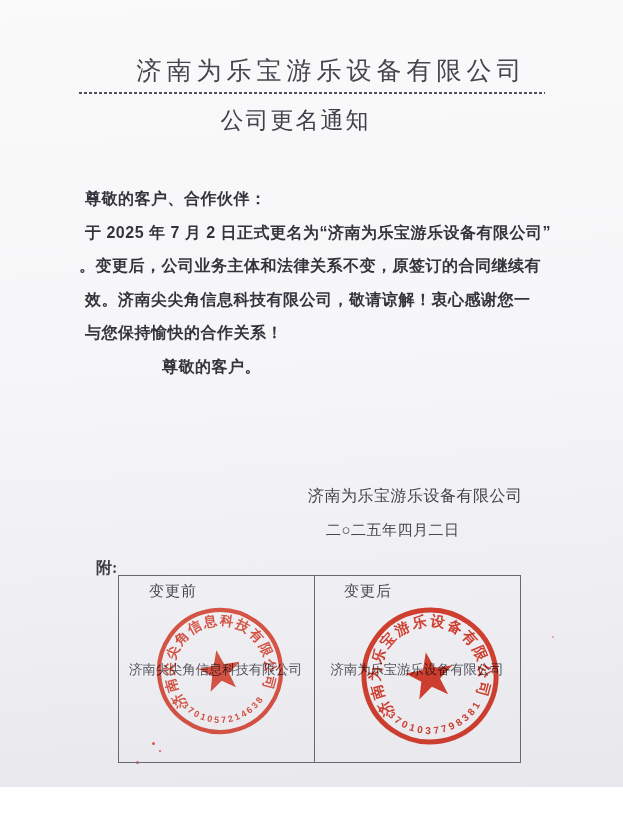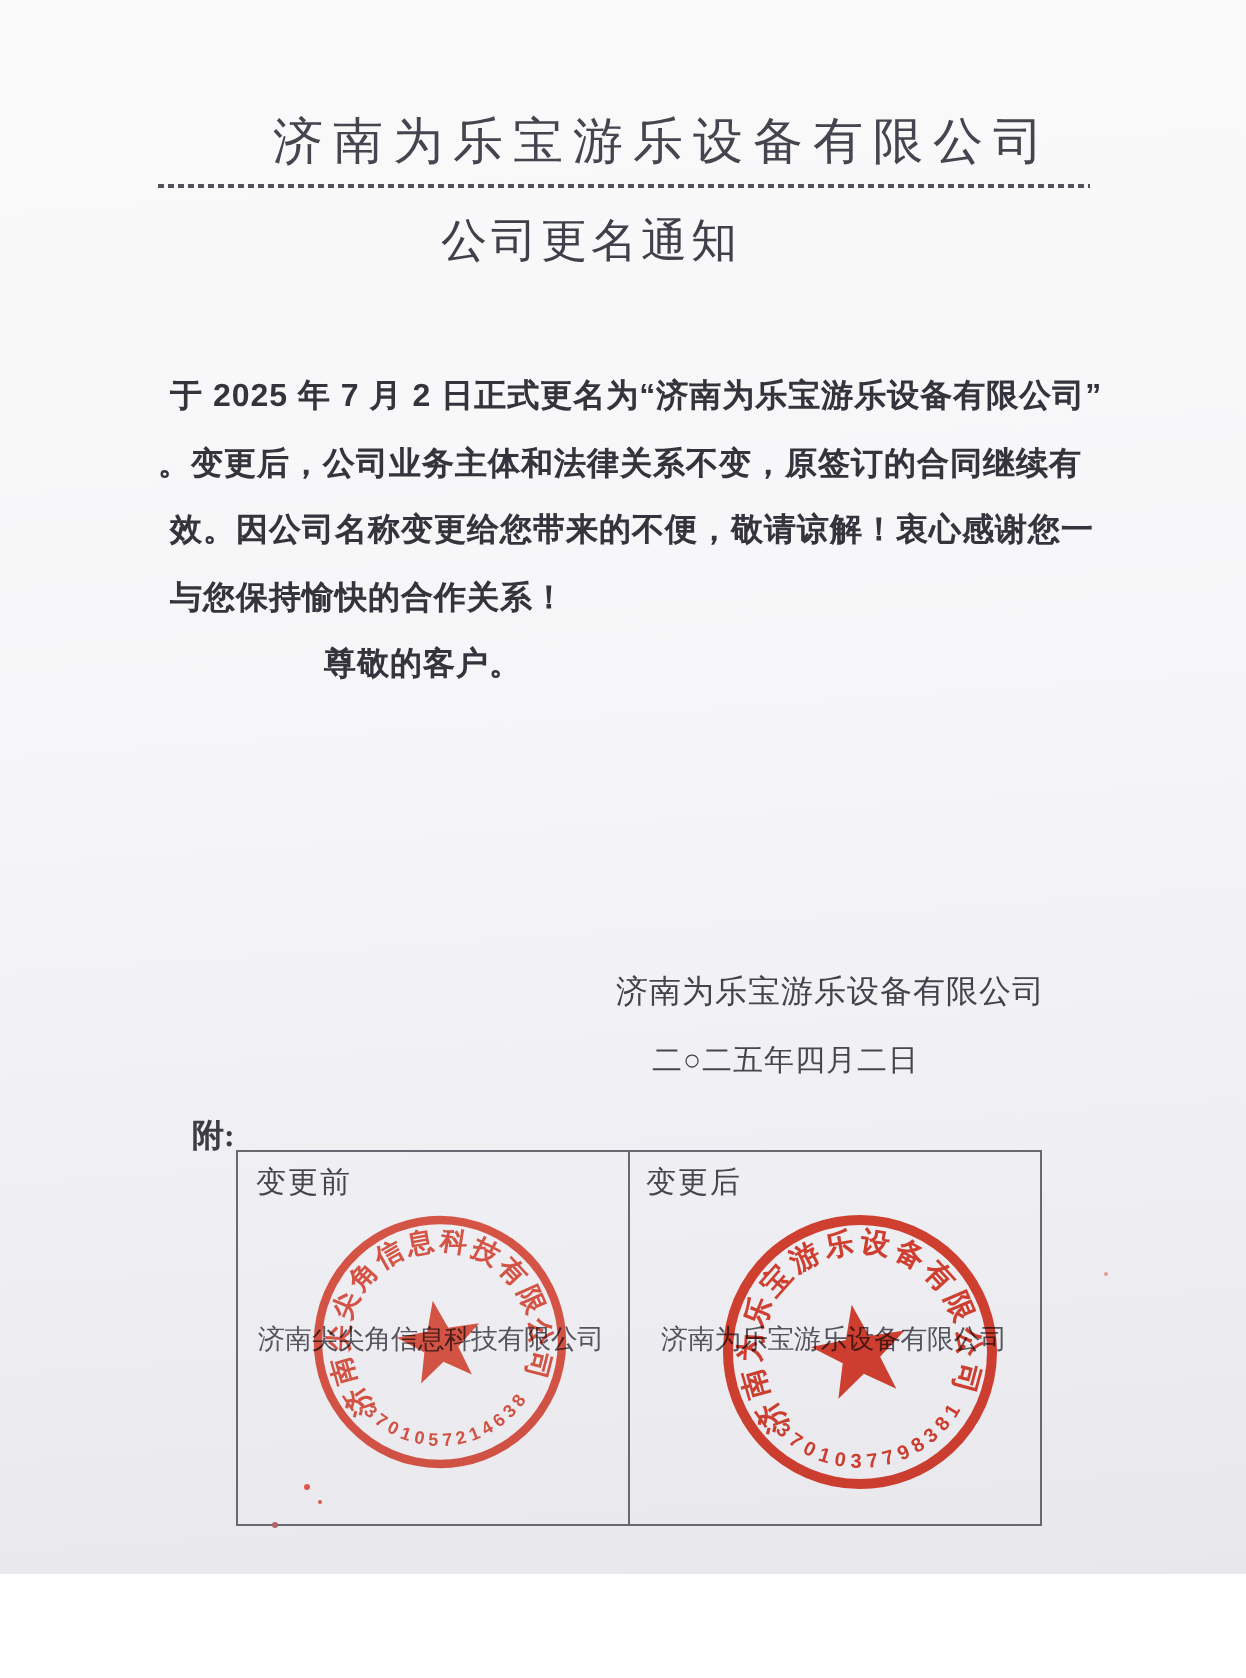--- a/index.html
+++ b/index.html
@@ -55,21 +55,21 @@
   }
 
   .attach-table{
     position:absolute; top:575px; left:118px; width:403px; height:188px;
     border:1px solid #686870; background:transparent;
   }
   .attach-divider{
     position:absolute; top:0; bottom:0; left:195px; width:1px; background:#686870;
   }
   .cell-header{
-    position:absolute; top:6px; font-size:15px; color:#46464f; letter-spacing:1px;
+    position:absolute; top:6px; font-size:15px; color:#46464f; letter-spacing:1px;margin-left:21px;
   }
   .cell-header.before{ left:9px; }
   .cell-header.after{ left:204px; }
 
   .cell-company{
     position:absolute; top:661px; text-align:center; white-space:nowrap;
     font-size:13.5px; color:#55555f; letter-spacing:-0.2px; z-index:1;
   }
   .cell-company.before{ left:118px; width:195px; }
   .cell-company.after{ left:313px; width:208px; }
@@ -97,23 +97,24 @@
 </head>
 <body>
 
 <div class="page">
 
   <div class="doc-title">济南为乐宝游乐设备有限公司</div>
   <div class="dashed-rule"></div>
   <div class="doc-subtitle">公司更名通知</div>
 
   <div class="body-block">
+    <div class="body-line">尊敬的客户、合作伙伴：</div>
     <div class="body-line">于 2025 年 7 月 2 日正式更名为“济南为乐宝游乐设备有限公司”</div>
     <div class="body-line hang">。变更后，公司业务主体和法律关系不变，原签订的合同继续有</div>
-    <div class="body-line">效。因公司名称变更给您带来的不便，敬请谅解！衷心感谢您一</div>
+    <div class="body-line">效。济南尖尖角信息科技有限公司，敬请谅解！衷心感谢您一</div>
     <div class="body-line">与您保持愉快的合作关系！</div>
     <div class="body-line closing">尊敬的客户。</div>
   </div>
 
   <div class="sig-company">济南为乐宝游乐设备有限公司</div>
   <div class="sig-date">二○二五年四月二日</div>
 
   <div class="attach-label">附:</div>
 
   <div class="attach-table">

